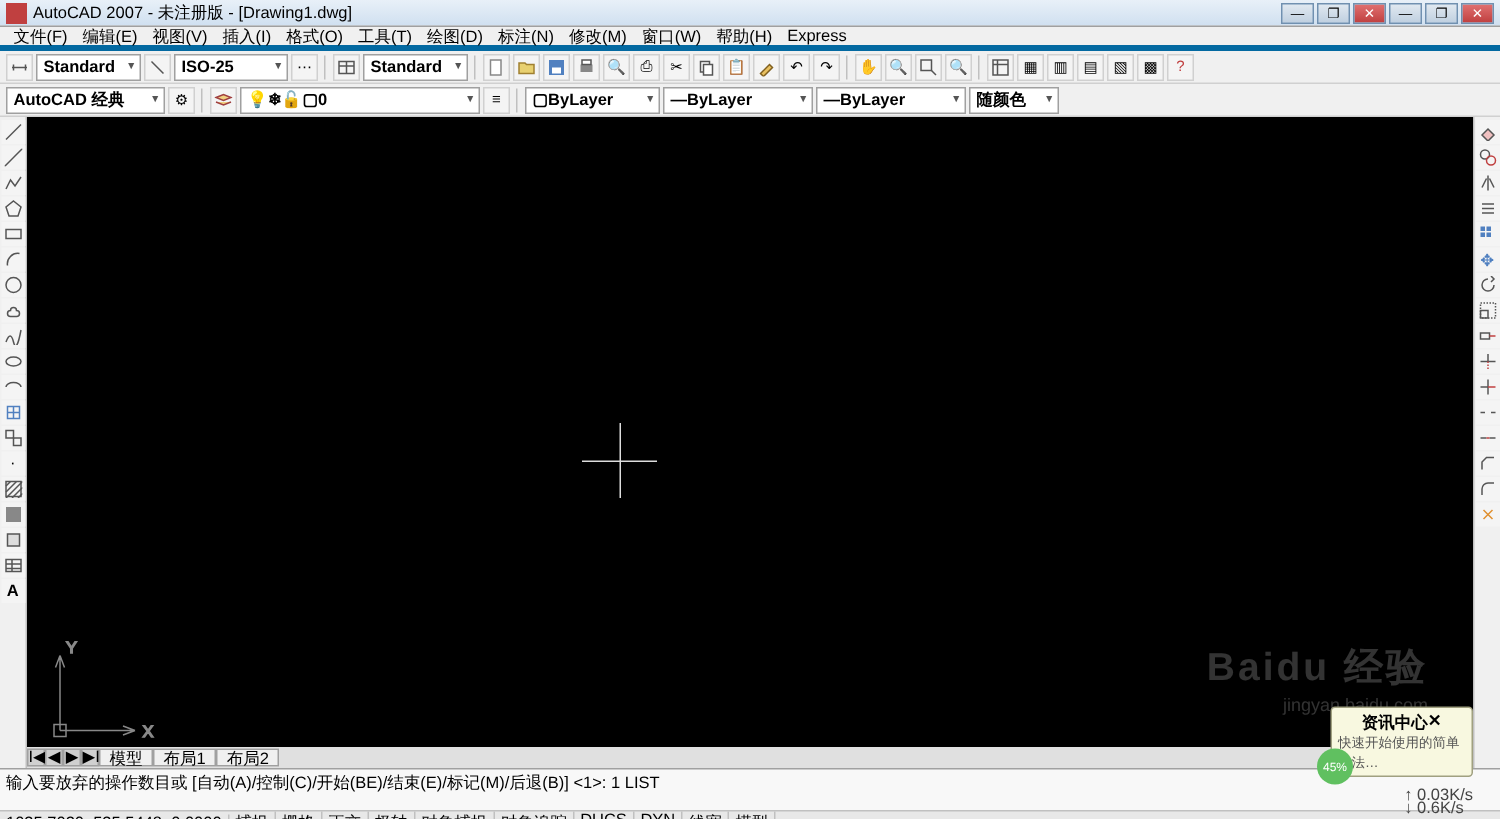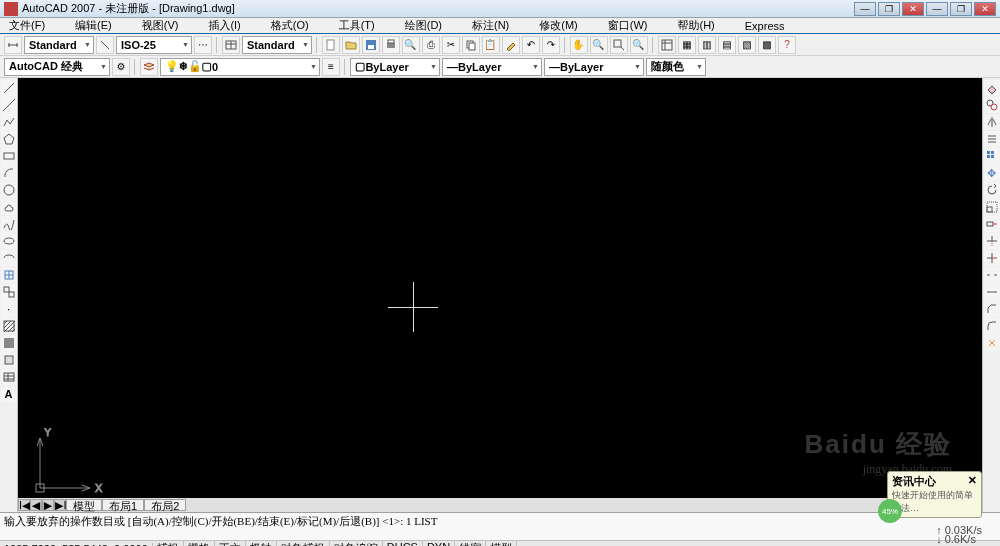--- a/index.html
+++ b/index.html
@@ -5,21 +5,21 @@
 * { margin: 0; padding: 0; box-sizing: border-box; font-family: "Microsoft YaHei", SimSun, Arial, sans-serif; font-size: 11px; }
 body { width: 1000px; height: 546px; background: #e8e8e8; overflow: hidden; position: relative; }
 
 .titlebar { height: 18px; background: linear-gradient(#e8f0f8, #d0e0f0); display: flex; align-items: center; padding: 0 4px; border-bottom: 1px solid #a0a0a0; }
 .titlebar .app-icon { width: 14px; height: 14px; background: #c04040; margin-right: 4px; }
 .titlebar .title-text { flex: 1; color: #000; font-size: 11px; }
 .titlebar .win-btns { display: flex; gap: 2px; }
 .titlebar .win-btn { width: 22px; height: 14px; background: linear-gradient(#e0e8f0, #c0d0e0); border: 1px solid #7090b0; display: flex; align-items: center; justify-content: center; font-size: 9px; }
 .titlebar .win-btn.close { background: linear-gradient(#e07070, #c04040); color: #fff; }
 
-.menubar { height: 16px; background: #f0f0f0; display: flex; align-items: center; padding: 0 4px; border-bottom: 1px solid #0369a1; gap: 20px; }
+.menubar { height: 16px; background: #f0f0f0; display: flex; align-items: center; padding: 0 4px; border-bottom: 4px solid #0369a1; }
 .menubar .menu-item { padding: 1px 5px; font-size: 11px; cursor: pointer; }
 
 .toolbar-row { height: 22px; background: #f0f0f0; display: flex; align-items: center; padding: 1px 4px; border-bottom: 1px solid #d0d0d0; gap: 2px; }
 .tb-dropdown { height: 18px; background: #fff; border: 1px solid #a0a0a0; padding: 0 14px 0 4px; font-size: 11px; position: relative; display: flex; align-items: center; font-weight: bold; }
 .tb-dropdown::after { content: "▼"; position: absolute; right: 2px; font-size: 7px; color: #555; }
 .tb-btn { width: 18px; height: 18px; background: #f4f4f4; border: 1px solid #d0d0d0; display: flex; align-items: center; justify-content: center; font-size: 10px; cursor: pointer; }
 .tb-btn svg { width: 12px; height: 12px; }
 .tb-sep { width: 2px; height: 16px; border-left: 1px solid #c0c0c0; margin: 0 2px; }
 
 .workspace { display: flex; height: 434px; }
@@ -31,31 +31,31 @@
 .canvas-area { flex: 1; position: relative; background: #000; }
 .crosshair-h { position: absolute; width: 50px; height: 1px; background: #ddd; top: 229px; left: 370px; }
 .crosshair-v { position: absolute; width: 1px; height: 50px; background: #ddd; top: 204px; left: 395px; }
 .ucs { position: absolute; bottom: 12px; left: 12px; color: #888; font-size: 10px; }
 .ucs svg { stroke: #888; fill: none; }
 .tab-strip { position: absolute; bottom: 0; left: 0; right: 0; height: 14px; background: #e0e0e0; display: flex; align-items: center; font-size: 10px; }
 .tab-strip .nav-btn { width: 12px; text-align: center; cursor: pointer; background: #d0d0d0; border: 1px solid #a0a0a0; height: 12px; line-height: 10px; }
 .tab-strip .tab { padding: 0 6px; background: #f0f0f0; border: 1px solid #a0a0a0; height: 12px; line-height: 12px; }
 
 .cmdline { height: 28px; background: #f8f8f8; border-top: 1px solid #a0a0a0; padding: 1px 4px; font-size: 11px; font-family: SimSun, monospace; overflow: hidden; }
-.cmdline .line { white-space: nowrap; font-family: Liberation Serif, serif; }
+.cmdline .line { white-space: nowrap; }
 
 .statusbar { height: 16px; background: #e8e8e8; display: flex; align-items: center; border-top: 1px solid #c0c0c0; font-size: 10px; }
 .statusbar .coord { padding: 0 4px; border-right: 1px solid #c0c0c0; }
 .statusbar .mode-btn { padding: 0 4px; border-right: 1px solid #c0c0c0; cursor: pointer; }
 
 .watermark { position: absolute; right: 30px; bottom: 50px; color: rgba(255,255,255,0.2); font-size: 26px; font-weight: bold; pointer-events: none; letter-spacing: 2px; }
-.watermark2 { position: absolute; right: 30px; bottom: 35px; color: rgba(200,200,200,0.25); font-size: 12px; pointer-events: none; font-family: Liberation Serif, serif; }
+.watermark2 { position: absolute; right: 30px; bottom: 35px; color: rgba(200,200,200,0.25); font-size: 12px; pointer-events: none; }
 
 .popup { position: absolute; right: 18px; bottom: 28px; width: 95px; background: #f8f8e0; border: 1px solid #a0a080; border-radius: 3px; padding: 2px 4px; font-size: 10px; }
-.popup .hdr { display: flex; justify-content: space-between; font-weight: bold; }
+.popup .hdr { display: flex; justify-content: center; font-weight: bold; }
 .popup .close-x { cursor: pointer; }
 .popup .body { font-size: 9px; color: #555; }
 .popup .circle { width: 24px; height: 24px; border-radius: 50%; background: #60c060; color: #fff; display: flex; align-items: center; justify-content: center; font-size: 8px; position: absolute; left: -10px; bottom: -6px; }
 
 .speed-ind { position: absolute; right: 18px; bottom: 2px; font-size: 8px; color: #444; line-height: 9px; }
 </style>
 </head>
 <body>
 
 <div class="titlebar">

